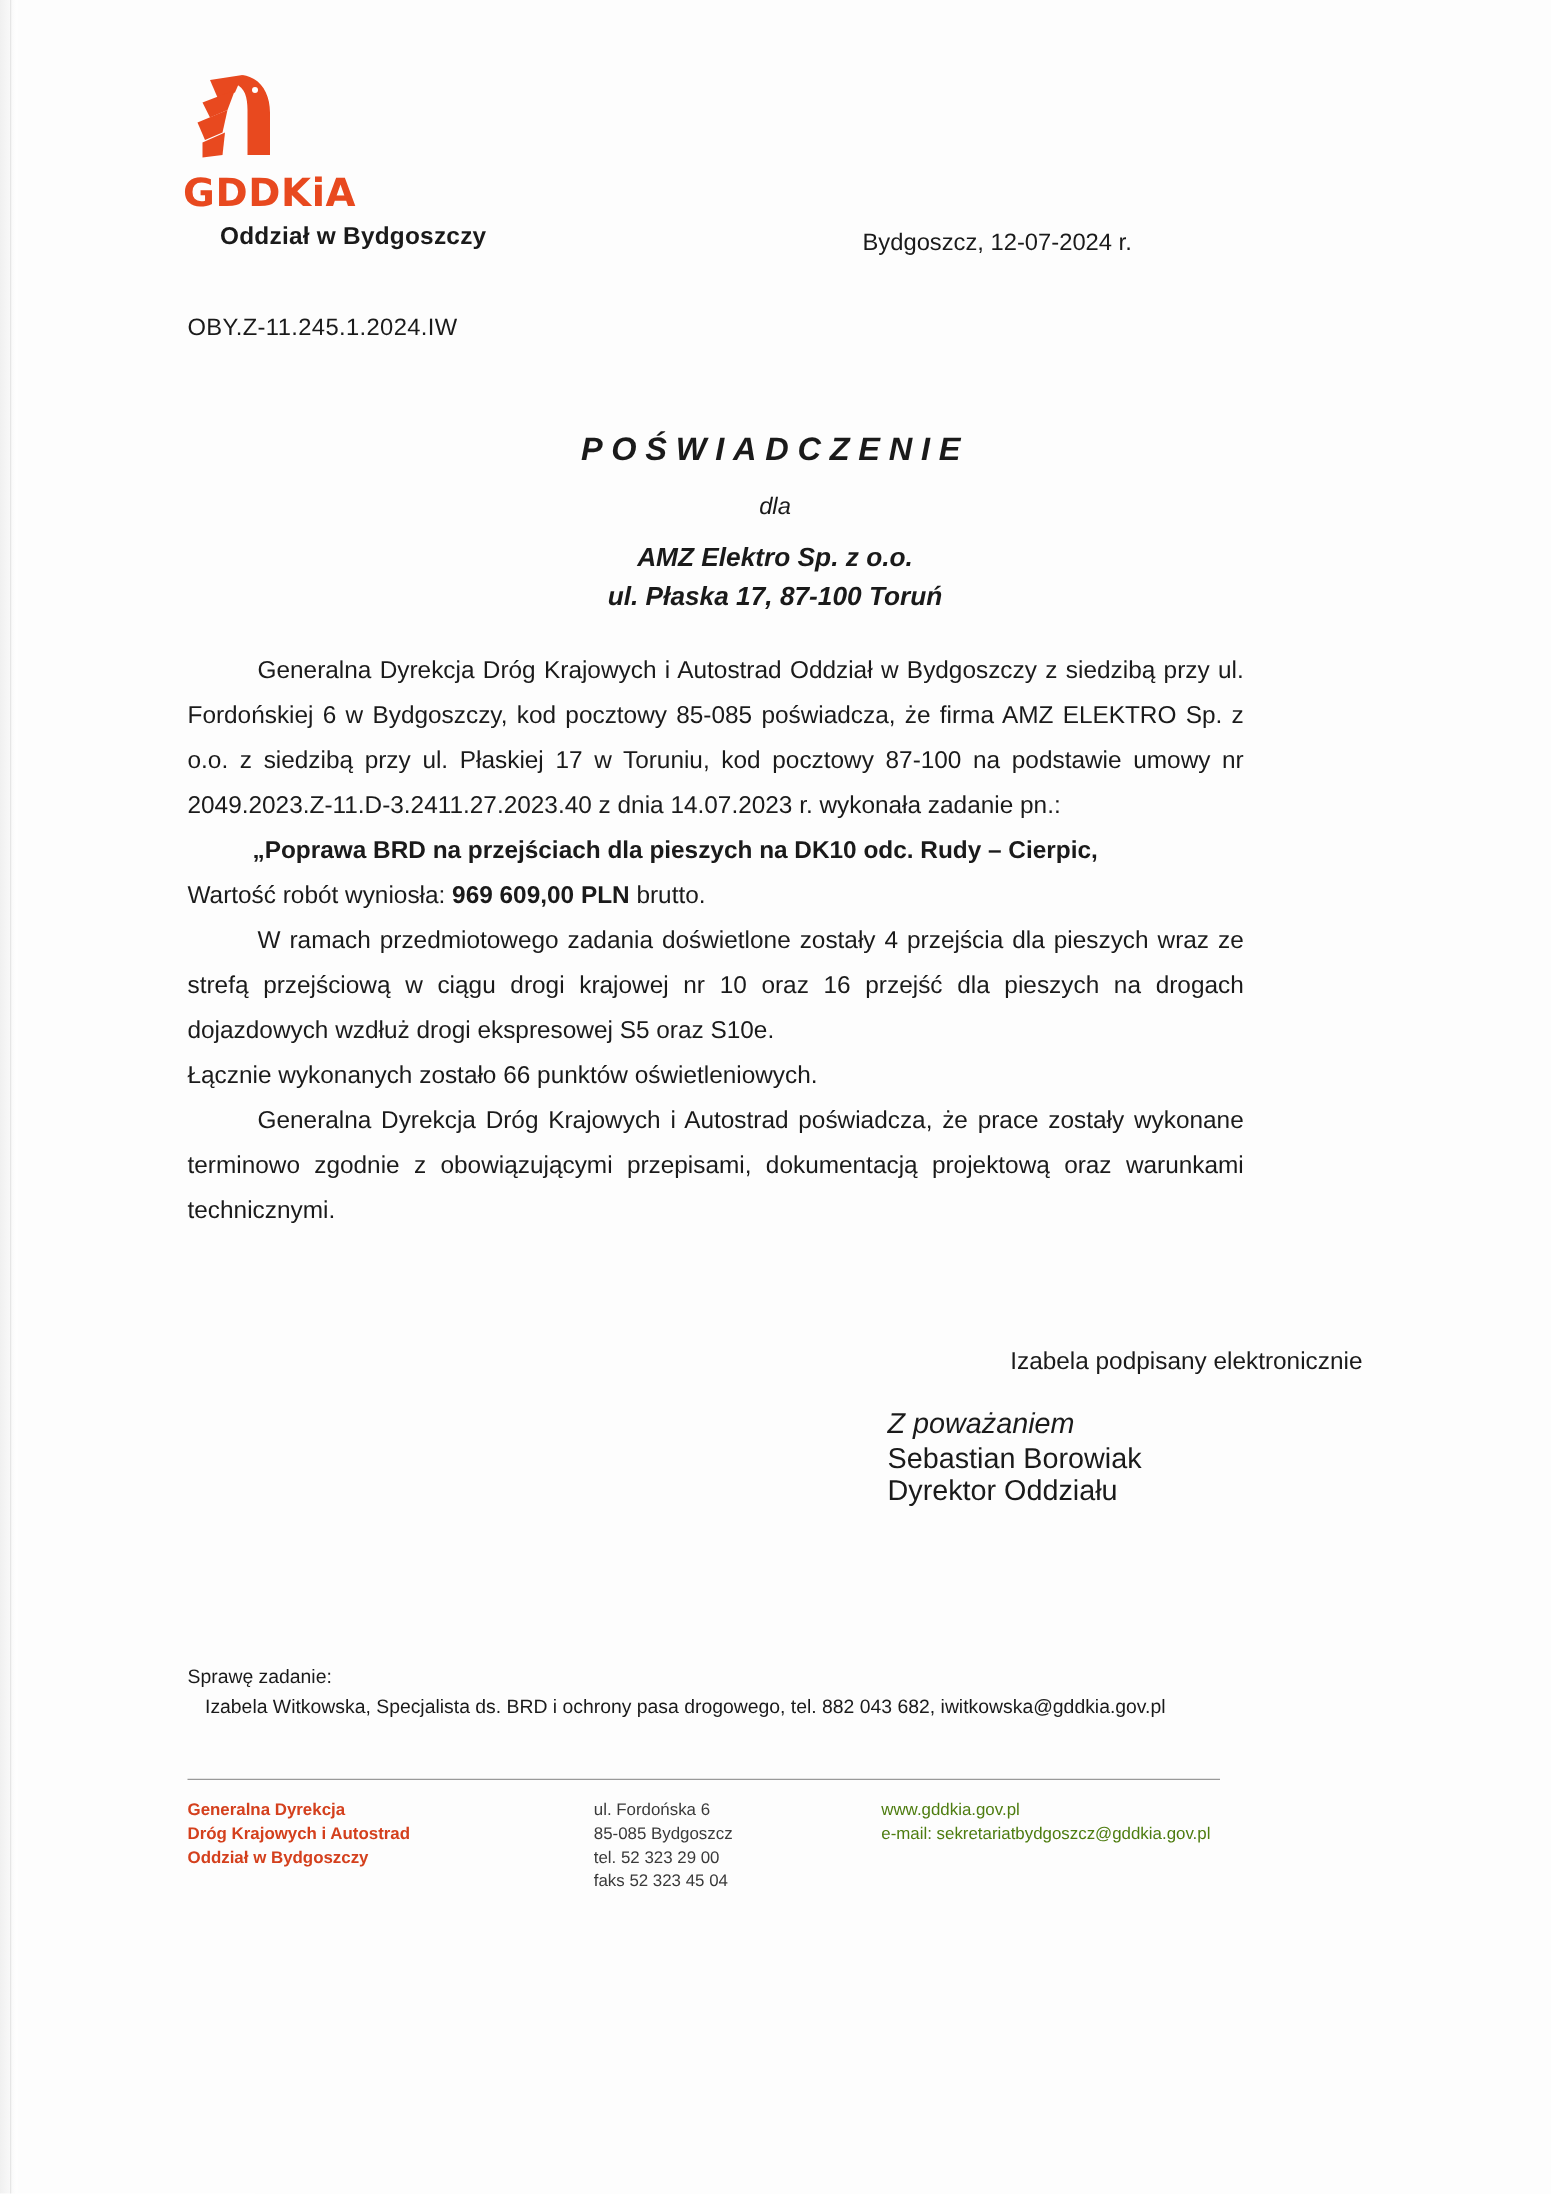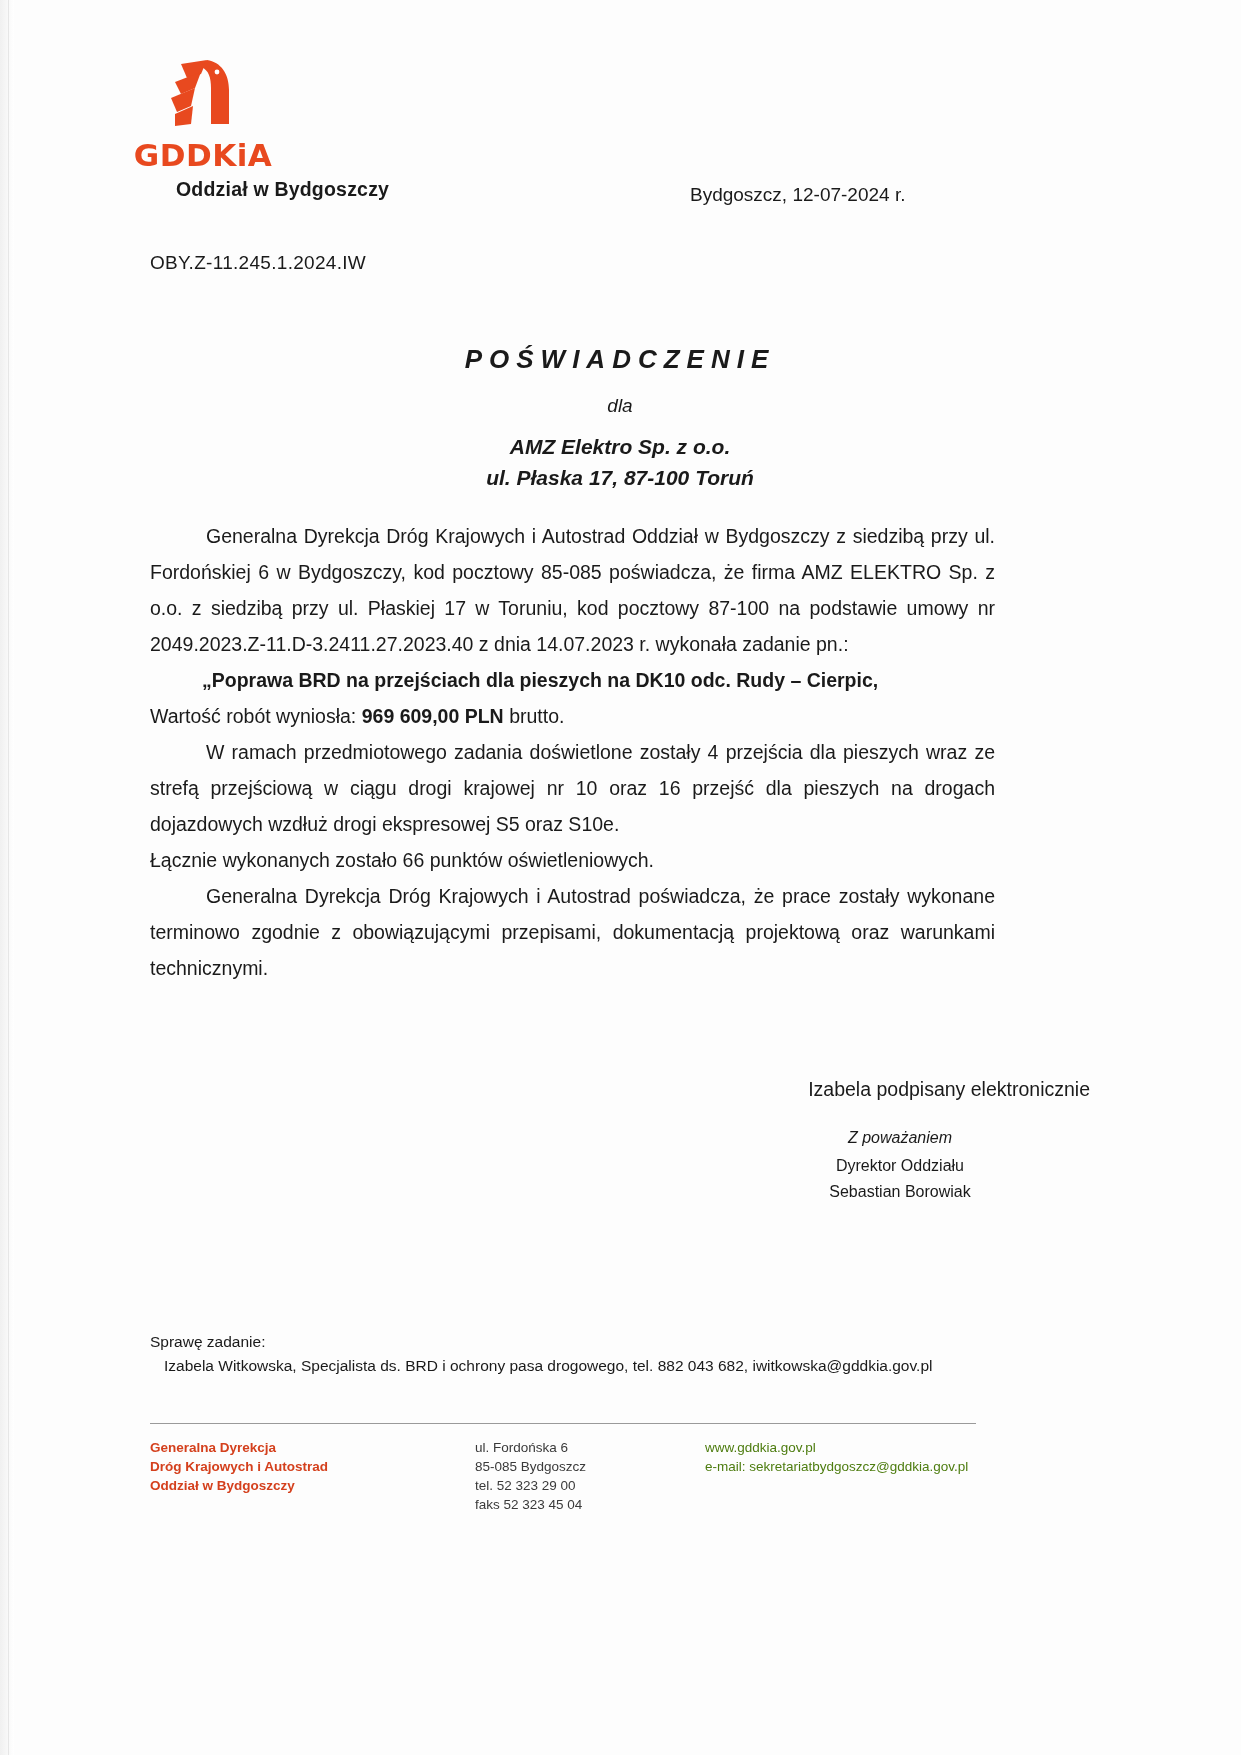--- a/index.html
+++ b/index.html
@@ -40,24 +40,24 @@
   .content {
     position: absolute;
     left: 150px;
     top: 0;
     width: 940px;
   }
 
   
   .logo-block {
     position: absolute;
-    left: 108px;
+    left: 95px;
     top: 58px;
     width: 190px;
-    text-align: center;
+    text-align: right;
   }
   .logo-mark {
     display: block;
     margin: 0 auto;
   }
   .logo-word {
     display: block;
     margin-top: 2px;
     font-family: "DejaVu Sans", sans-serif;
     font-weight: bold;
@@ -166,22 +166,22 @@
     top: 1078px;
     width: 500px;
     text-align: right;
     font-size: 19.5px;
   }
   .sig-block {
     position: absolute;
     left: 560px;
     top: 1125px;
     width: 380px;
-    text-align: center;
-    font-size: 16px;
+    text-align: left;
+    font-size: 23px;
     line-height: 26px;
   }
   .sig-regards {
     font-style: italic;
     margin-bottom: 2px;
   }
 
   
   .handler {
     position: absolute;
@@ -263,22 +263,22 @@
       <p class="para-plain"><span>Wartość robót wyniosła:</span> <b class="val">969 609,00 PLN</b> <span>brutto.</span></p>
 
       <p class="para indent">W ramach przedmiotowego zadania doświetlone zostały 4 przejścia dla pieszych wraz ze strefą przejściową w ciągu drogi krajowej nr 10 oraz 16 przejść dla pieszych na drogach dojazdowych wzdłuż drogi ekspresowej S5 oraz S10e.</p>
       <p class="para-plain">Łącznie wykonanych zostało 66 punktów oświetleniowych.</p>
       <p class="para indent">Generalna Dyrekcja Dróg Krajowych i Autostrad poświadcza, że prace zostały wykonane terminowo zgodnie z obowiązującymi przepisami, dokumentacją projektową oraz warunkami technicznymi.</p>
     </div>
 
     <div class="sig-electronic">Izabela podpisany elektronicznie</div>
     <div class="sig-block">
       <div class="sig-regards">Z poważaniem</div>
+      <div>Sebastian Borowiak</div>
       <div>Dyrektor Oddziału</div>
-      <div>Sebastian Borowiak</div>
     </div>
 
     <div class="handler">
       <div>Sprawę zadanie:</div>
       <div class="h-indent">Izabela Witkowska, Specjalista ds. BRD i ochrony pasa drogowego, tel. 882 043 682, iwitkowska@gddkia.gov.pl</div>
     </div>
 
     <div class="footer-rule"></div>
     <div class="footer">
       <div class="footer-col brand">

